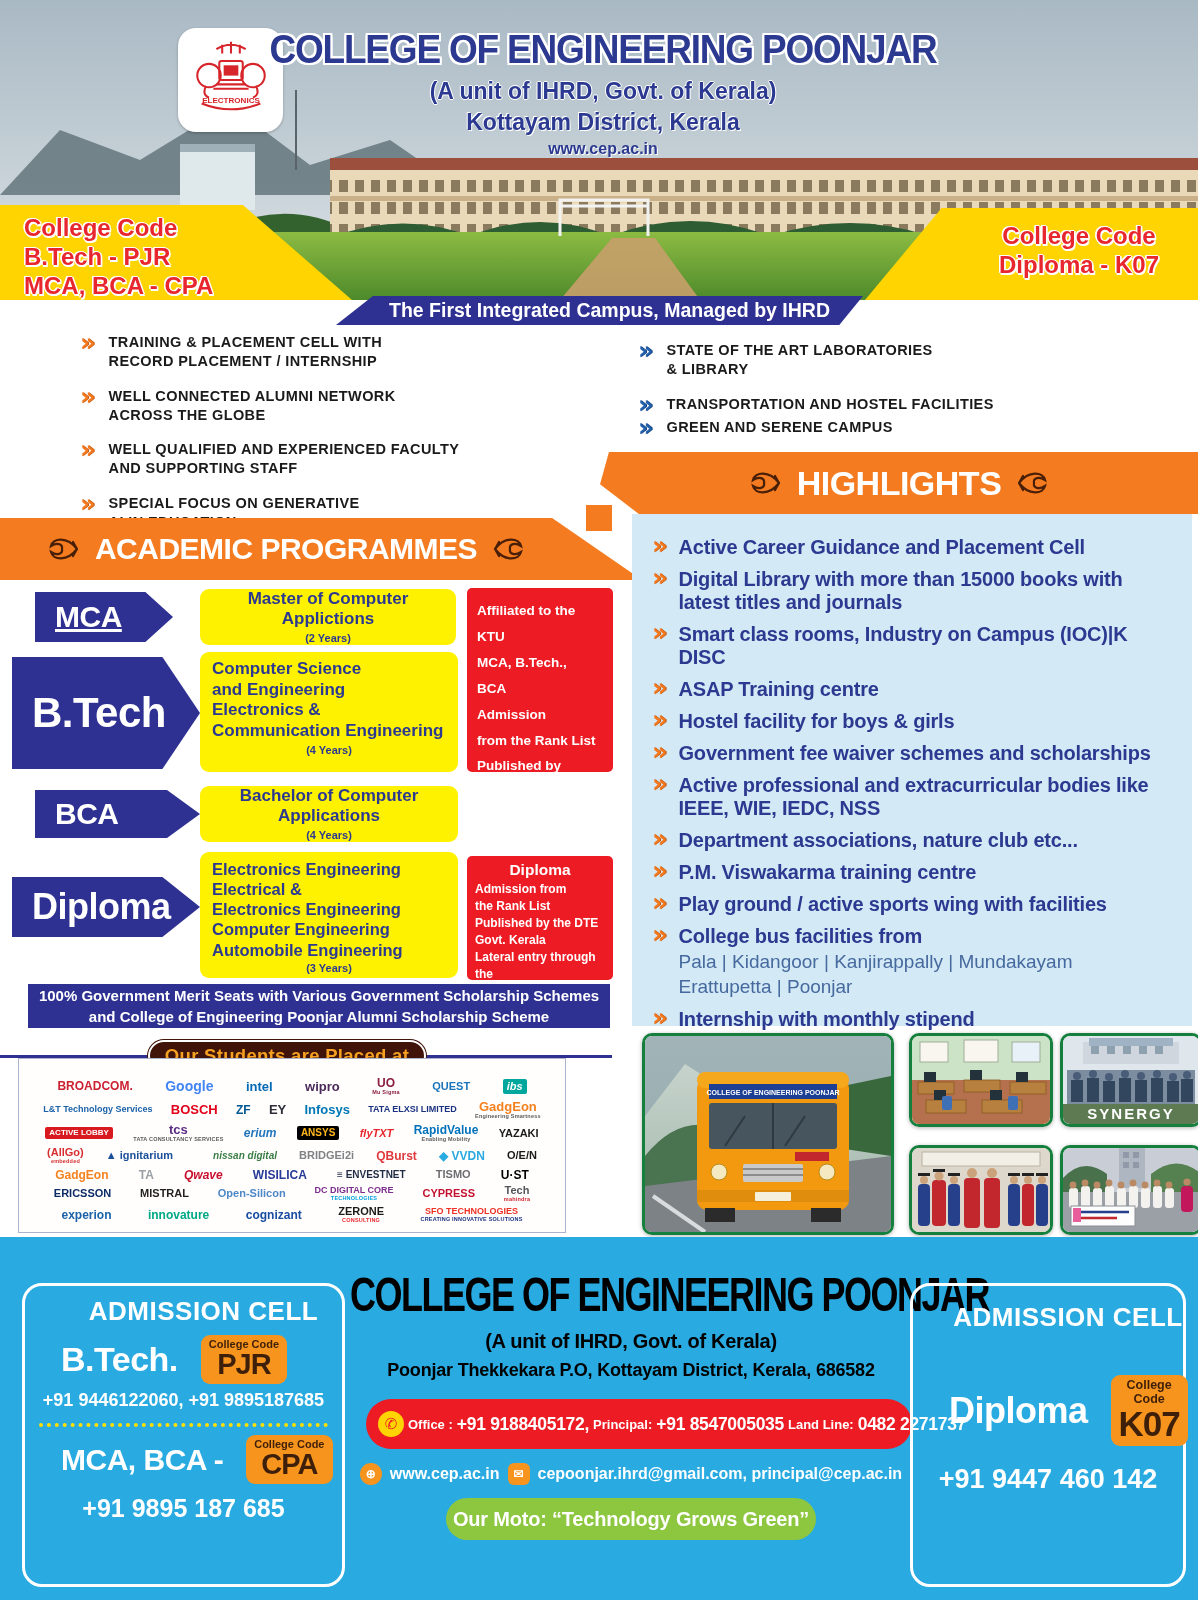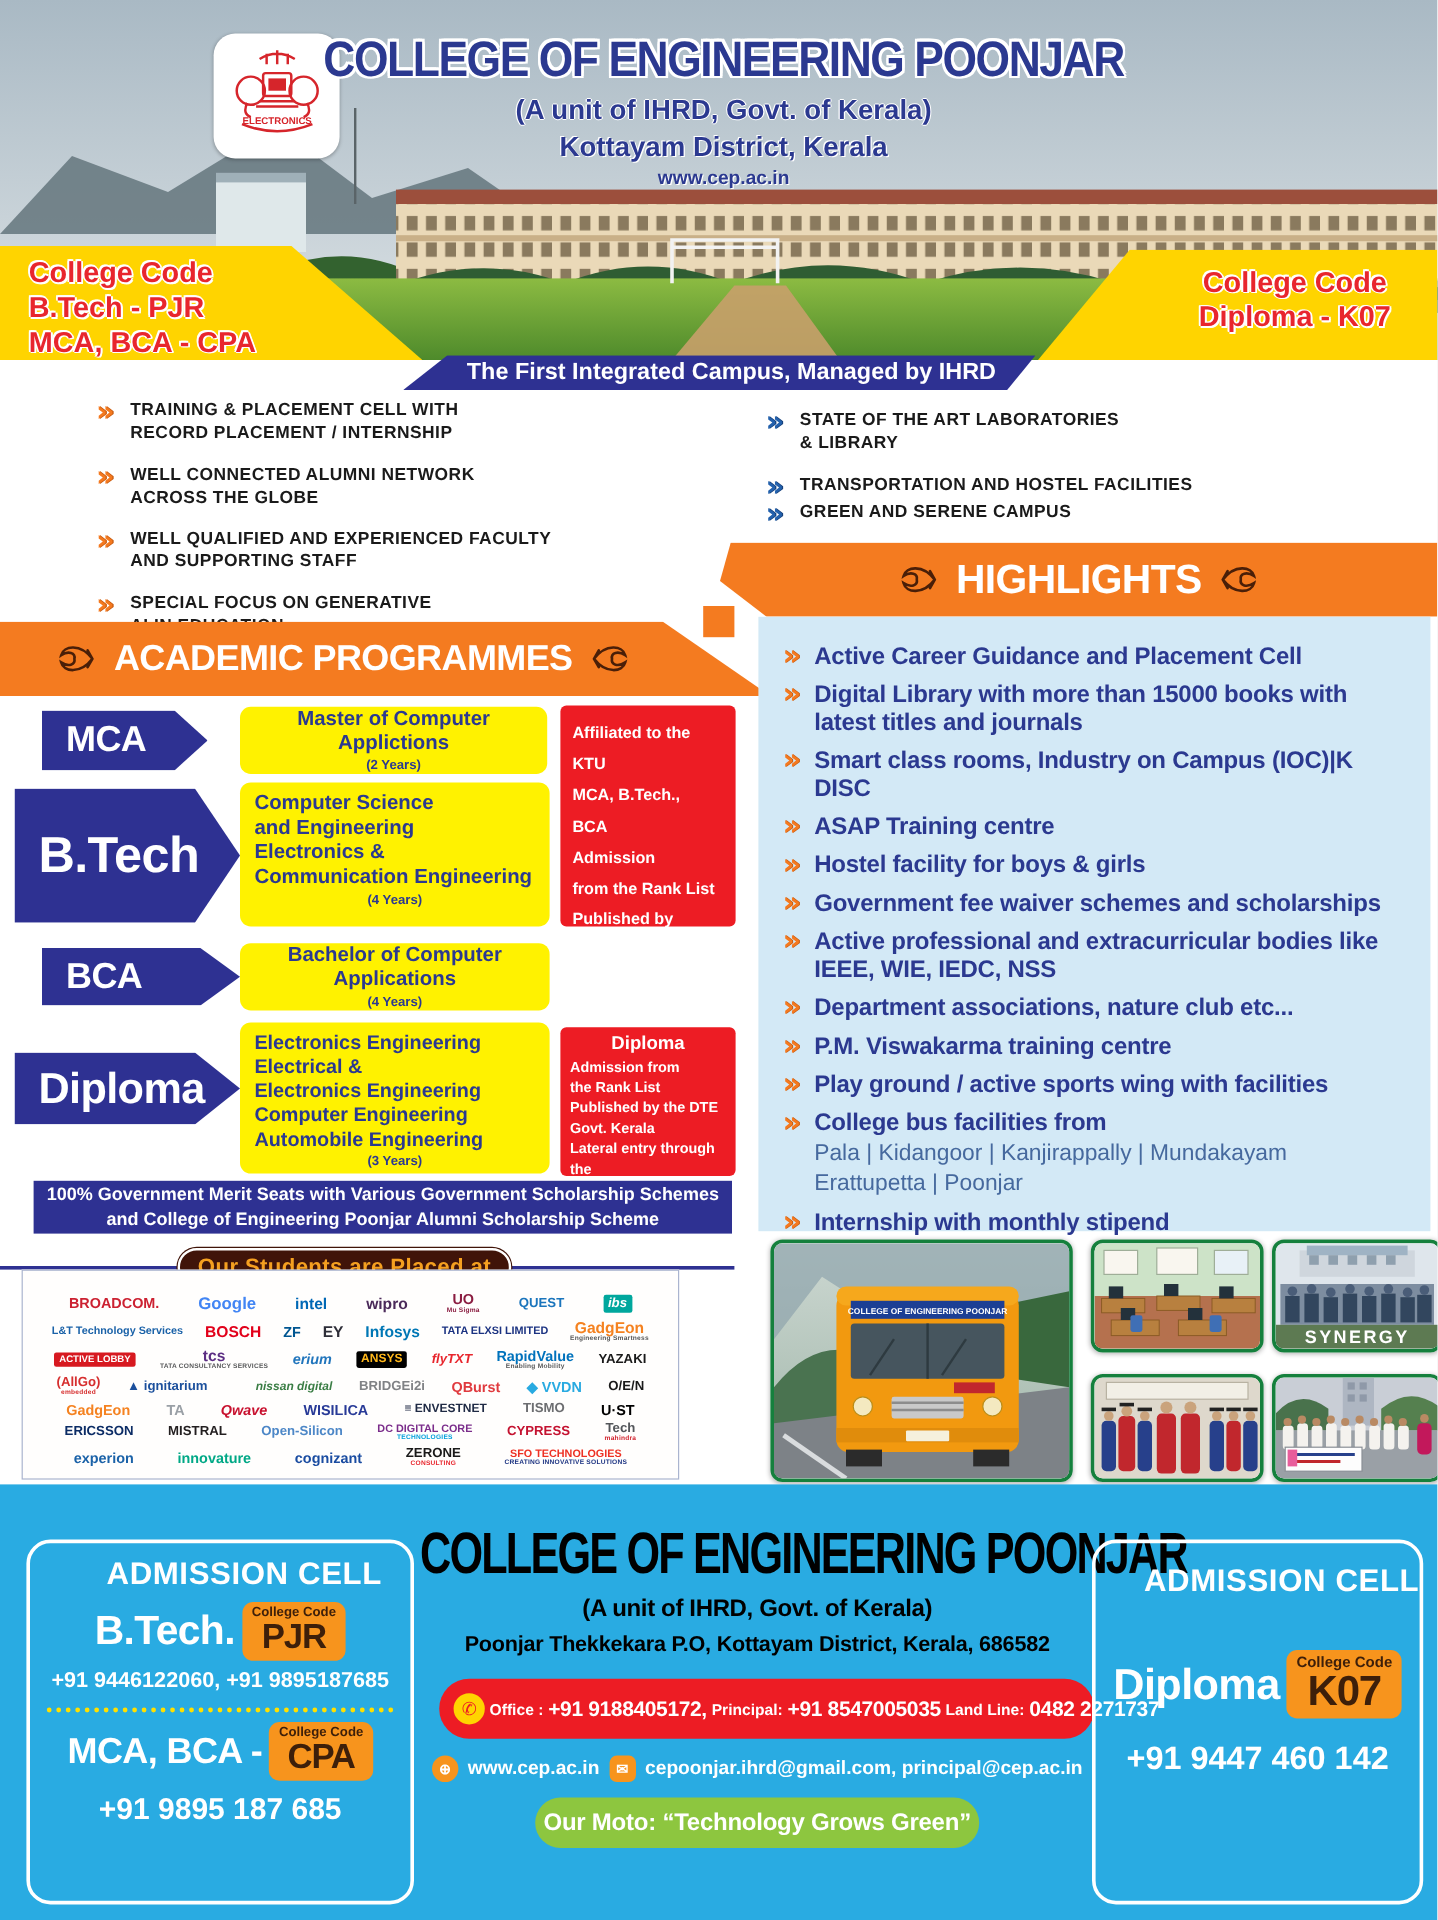--- a/index.html
+++ b/index.html
@@ -88,21 +88,21 @@
   
   .photo { position:absolute; border-radius:10px; overflow:hidden; border:3px solid #15803d; box-shadow:0 1px 4px rgba(0,0,0,.3);margin-left:12px; }
   .photo svg { display:block; }
 
   
   .footer { left:0; top:1237px; width:1198px; height:363px; background:#29abe2; }
   .fbox { position:absolute; border:3px solid #fff; border-radius:20px; color:#fff; text-align:center; }
   .fbox-left { left:22px; top:1283px; width:323px; height:304px; padding-top:10px; }
   .fbox-right { left:910px; top:1283px; width:276px; height:304px; padding-top:16px; }
   .fbox-title { font-size:26px; font-weight:bold; letter-spacing:.5px;padding-left:40px; }
-  .prog-row { display:flex; align-items:center; justify-content:center; gap:6px; margin-top:8px; }
+  .prog-row { display:flex; align-items:center; justify-content:flex-start; gap:23px; margin-top:8px;padding-left:36px; }
   .prog-name { font-size:34px; font-weight:bold; letter-spacing:-0.5px; }
   .badge { background:#f7941d; border-radius:9px; padding:3px 8px 5px 8px; color:#3d1f0a; font-weight:bold; text-align:center; }
   .badge .bsmall { display:block; font-size:11px; }
   .badge .bcode { display:block; font-size:29px; line-height:1; letter-spacing:-1px; }
   .badge.big .bsmall { font-size:12.5px; }
   .badge.big .bcode { font-size:35px; }
   .fphones { font-size:18px; font-weight:bold; margin-top:6px; white-space:nowrap; }
   .fphones-big { font-size:25px; font-weight:bold; margin-top:10px; }
   .dotted { border-top:4px dotted #ffe000; margin:12px 14px 2px 14px; }
 
@@ -249,21 +249,21 @@
       </span>
     <span>ACADEMIC PROGRAMMES</span>
     <span class="flourish">
         <svg width="34" height="30" viewBox="0 0 34 30" style="transform:scaleX(-1)">
           <path d="M30,15 C20,2 6,4 4,12 C10,8 16,10 15,15 C16,20 10,22 4,18 C6,26 20,28 30,15 M30,15 L26,8 M30,15 L26,22" stroke="#4a1f08" stroke-width="2.2" fill="none" stroke-linecap="round"></path>
         </svg>
       </span>
   </div>
   <div class="abs deco-square"></div>
 
-  <div class="parrow" style="left:35px;top:592px;width:138px;height:50px;font-size:30px;">
+  <div class="parrow" style="left:35px;top:592px;width:138px;height:50px;font-size:30px;text-decoration:underline;">
       <span>MCA</span>
     </div>
   <div class="pbox center" style="left:200px;top:589px;width:256px;height:56px;">
     <div class="plines">Master of Computer Applictions</div>
     <div class="pyears">(2 Years)</div>
   </div>
 
   <div class="parrow" style="left:12px;top:657px;width:188px;height:112px;font-size:42px;">
       <span>B.Tech</span>
     </div>

